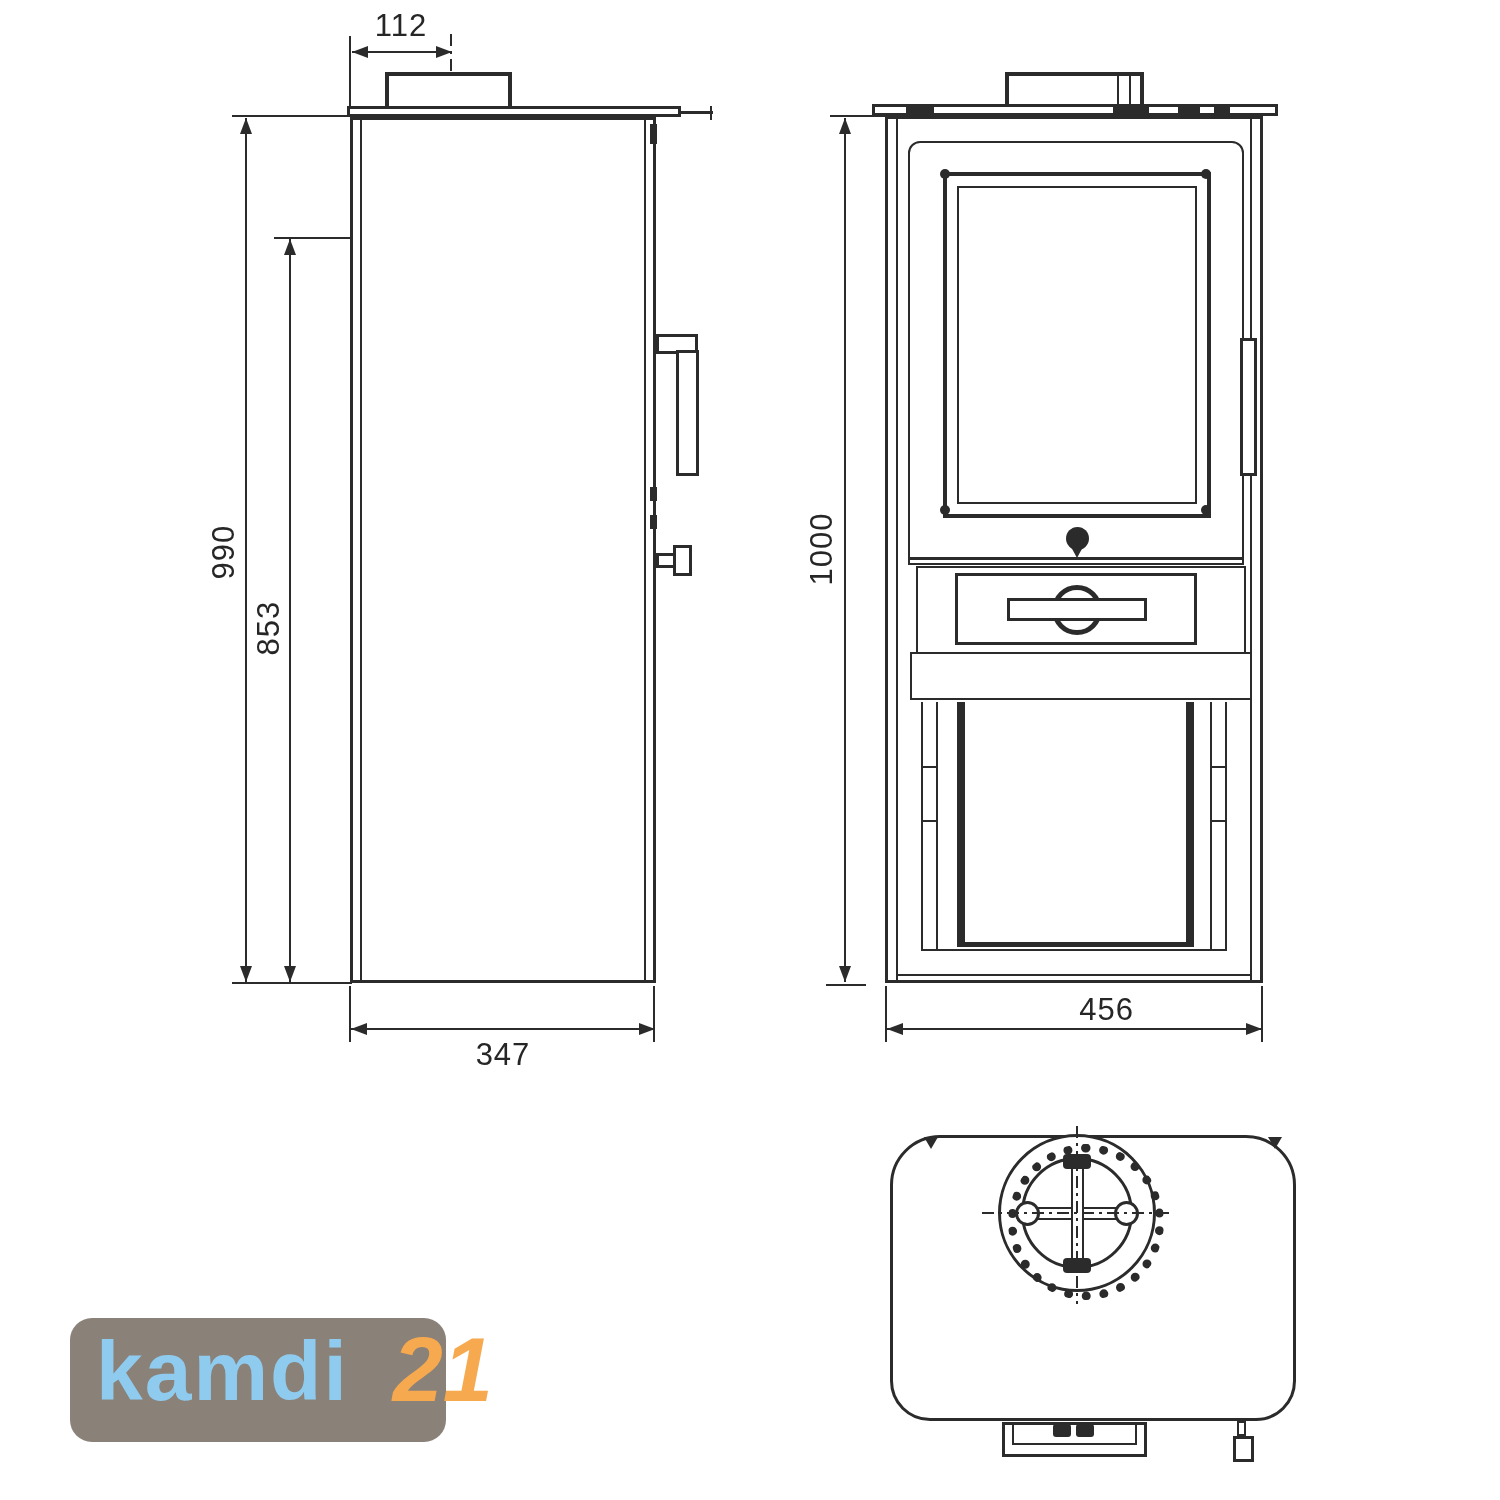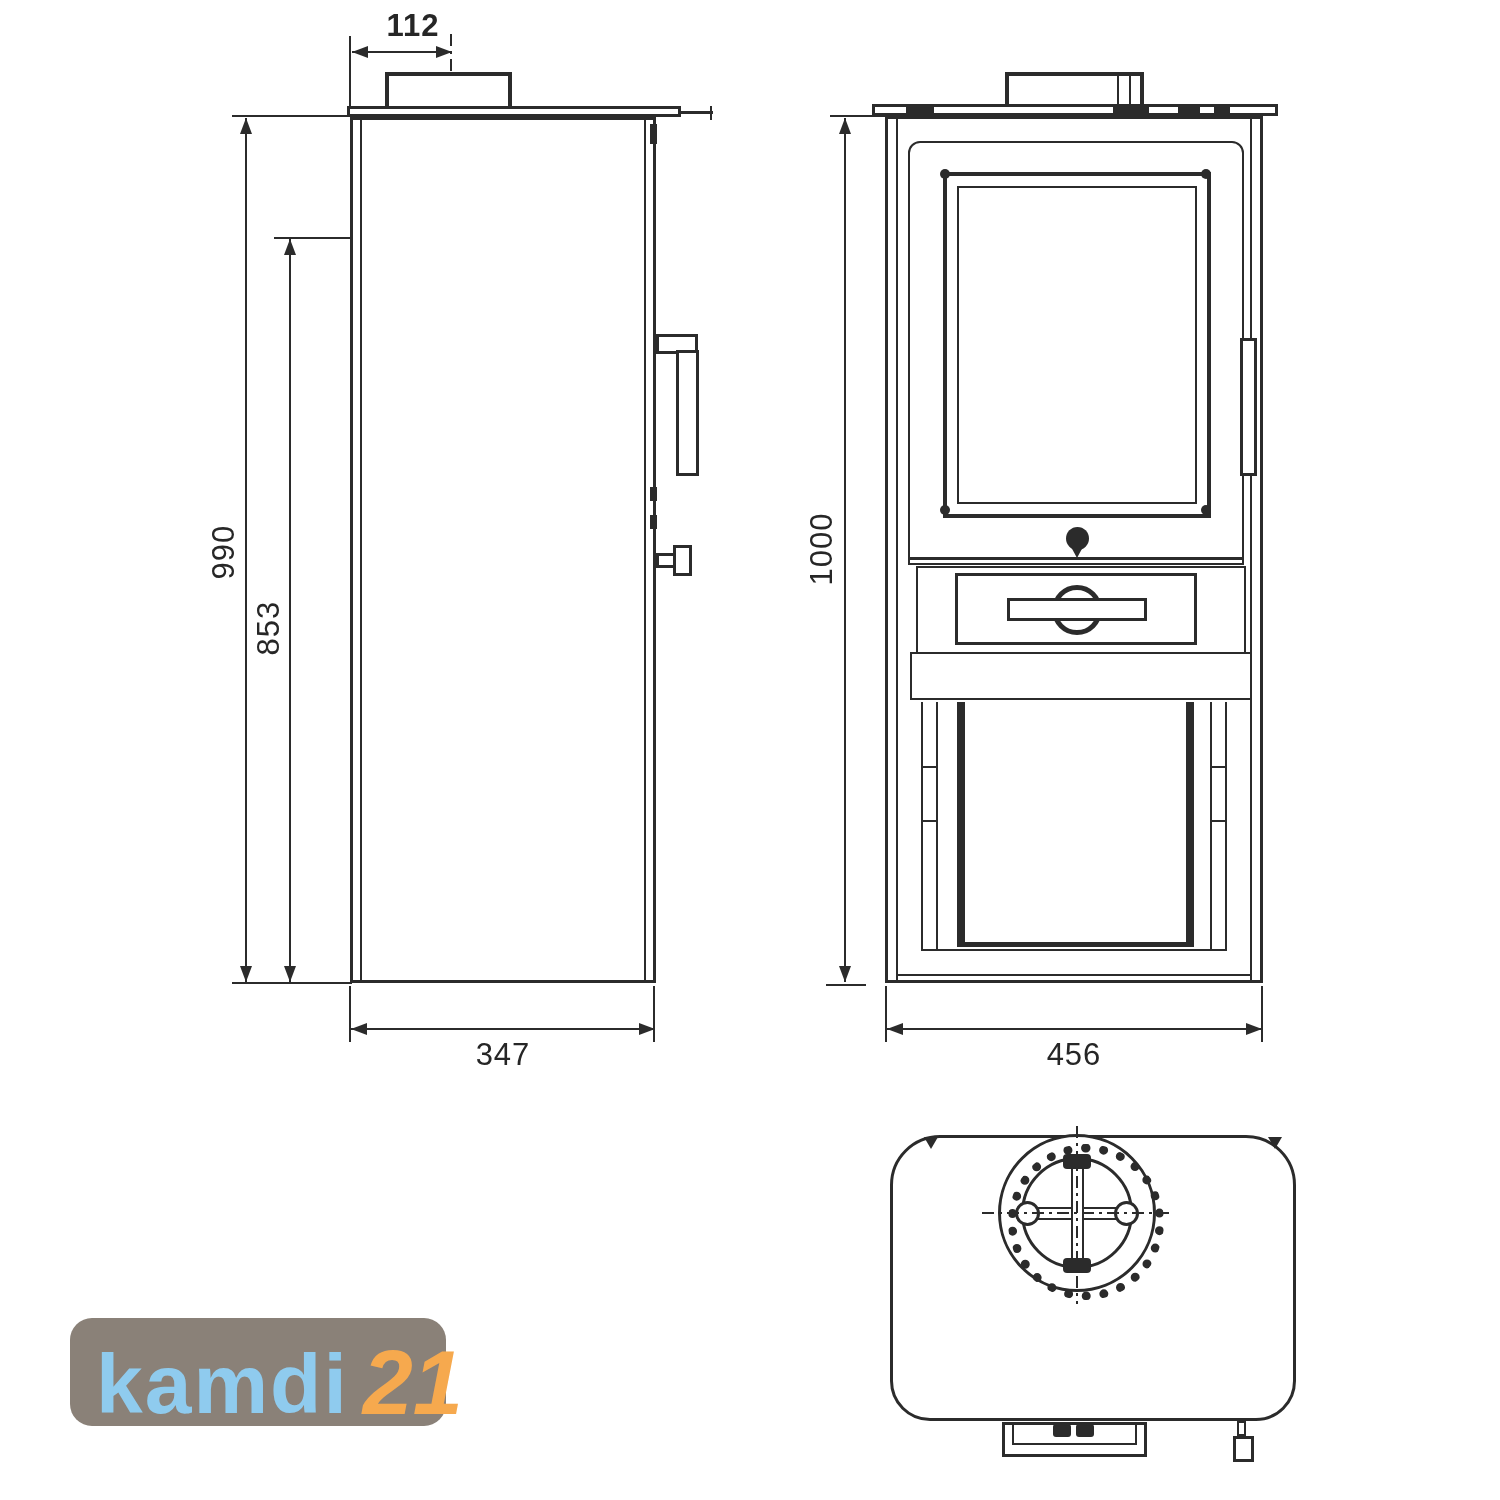--- a/index.html
+++ b/index.html
@@ -19,31 +19,31 @@
   .arR{border-width:6px 0 6px 16px;border-left-color:var(--line);}
   .dimtxt{position:absolute;width:120px;height:34px;line-height:34px;text-align:center;
           font-size:31px;color:#262626;letter-spacing:1px;}
   .vlab{transform:rotate(-90deg);}
   .cl-v{position:absolute;width:2px;background:repeating-linear-gradient(to bottom,
         var(--line) 0 12px,transparent 12px 17px,var(--line) 17px 20px,transparent 20px 25px);}
   .cl-h{position:absolute;height:2px;background:repeating-linear-gradient(to right,
         var(--line) 0 12px,transparent 12px 17px,var(--line) 17px 20px,transparent 20px 25px);}
   .dot{position:absolute;width:10px;height:10px;background:var(--line);border-radius:50%;}
   .ring{position:absolute;border:9px dotted var(--line);border-radius:50%;background:transparent;}
-  .logo{position:absolute;left:70px;top:1318px;width:376px;height:108px;background:var(--logo-bg);
-        border-radius:22px;display:flex;align-items:flex-end;padding:0 0 7px 26px;box-sizing:border-box;}
+  .logo{position:absolute;left:70px;top:1318px;width:376px;height:124px;background:var(--logo-bg);
+        border-radius:22px;display:flex;align-items:flex-end;padding:0 0 36px 26px;box-sizing:border-box;gap:30px;}
   .logo .brand{font-size:84px;line-height:0.82;font-weight:600;color:var(--logo-brand);letter-spacing:2px;}
   .logo .num{font-size:90px;line-height:0.80;font-weight:700;font-style:italic;color:var(--logo-number);margin-left:14px;}
 </style>
 </head>
 <body style="--line: #2b2b2b; --logo-bg: #8A8178; --logo-brand: #8FCBEE; --logo-number: #F6A94E;">
 
 <div>
 
-  <div class="dimtxt" style="left:353px;top:9px;font-weight:bold;">112</div>
+  <div class="dimtxt" style="left:341px;top:9px;">112</div>
   <div class="ln" style="left:352px;top:51px;width:100px;height:2px;"></div>
   <div class="arL" style="left:352px;top:46px;"></div>
   <div class="arR" style="left:436px;top:46px;"></div>
   <div class="ln" style="left:349px;top:36px;width:2px;height:72px;"></div>
   <div class="cl-v" style="left:450px;top:34px;height:94px;"></div>
 
   <div class="bx4" style="left:385px;top:72px;width:127px;height:38px;border-bottom:none;"></div>
   <div class="bx" style="left:347px;top:106px;width:334px;height:11px;"></div>
   <div class="ln" style="left:681px;top:111px;width:32px;height:3px;"></div>
   <div class="ln" style="left:710px;top:106px;width:2px;height:14px;"></div>
@@ -133,21 +133,21 @@
   <div class="ln" style="left:1186px;top:702px;width:8px;height:244px;"></div>
   <div class="ln" style="left:957px;top:942px;width:237px;height:5px;"></div>
   <div class="ln" style="left:921px;top:949px;width:306px;height:2px;"></div>
   <div class="ln" style="left:897px;top:974px;width:355px;height:2px;"></div>
 
   <div class="ln" style="left:887px;top:1028px;width:375px;height:2px;"></div>
   <div class="arL" style="left:887px;top:1023px;"></div>
   <div class="arR" style="left:1246px;top:1023px;"></div>
   <div class="ln" style="left:885px;top:986px;width:2px;height:56px;"></div>
   <div class="ln" style="left:1261px;top:986px;width:2px;height:56px;"></div>
-  <div class="dimtxt" style="left:1014px;top:1038px;">456</div>
+  <div class="dimtxt" style="left:1014px;top:993px;text-align:right;">456</div>
 </div>
 
 <div>
   <div class="bx" style="left:890px;top:1135px;width:406px;height:286px;border-radius:50px 50px 40px 40px;"></div>
   <div class="arD" style="left:924px;top:1137px;border-width:12px 7px 0 7px;"></div>
   <div class="arD" style="left:1268px;top:1137px;border-width:12px 7px 0 7px;"></div>
 
   <div class="bx circ" style="left:998px;top:1134px;width:158px;height:158px;"></div>
   <div class="ring" style="left:1008px;top:1144px;width:138px;height:138px;"></div>
   <div class="bx circ" style="left:1021px;top:1157px;width:112px;height:112px;"></div>

